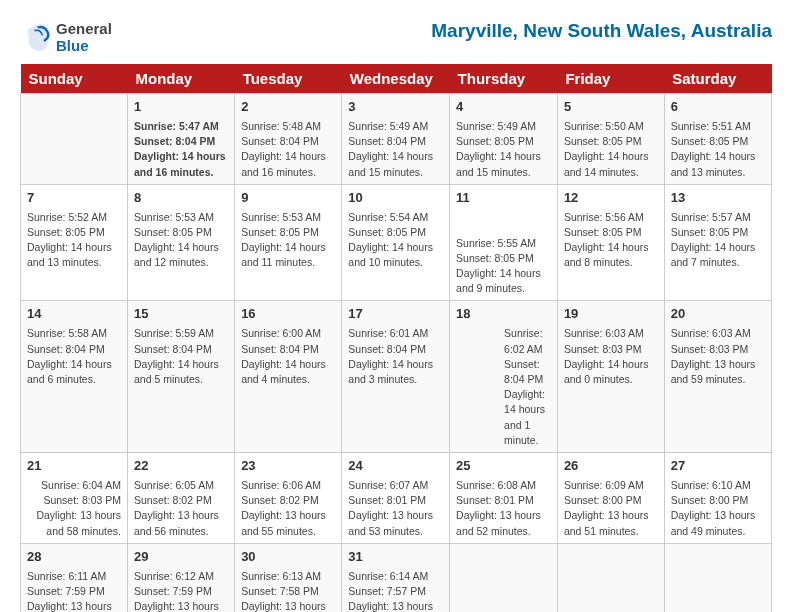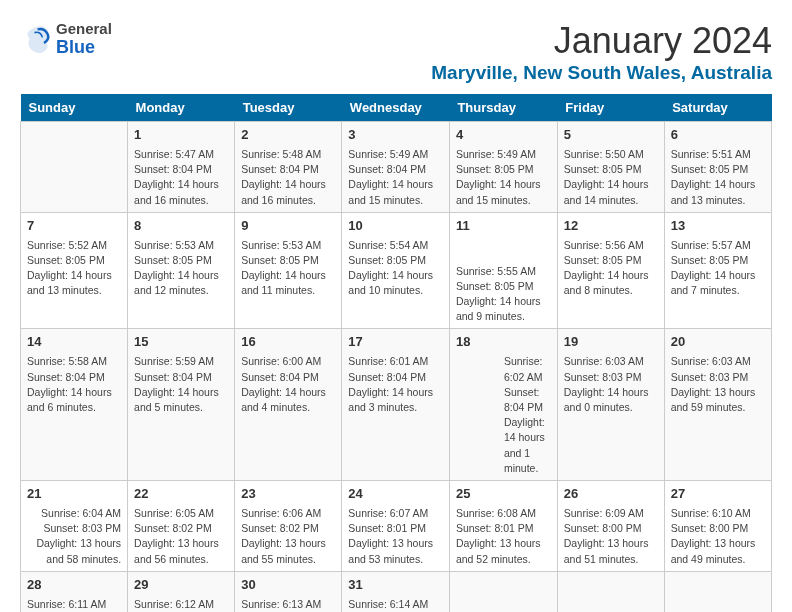--- a/index.html
+++ b/index.html
@@ -37,25 +37,25 @@
       font-size: 19px;
       color: #0369a1;
       font-weight: bold;
     }
     table {
       width: 100%;
       border-collapse: collapse;
       font-size: 11px;
     }
     thead tr th {
-      background-color: #0369a1;
+      background-color: #b91c1c;
       color: #fff;
       padding: 6px 8px;
       text-align: left;
-      font-size: 13px;
+      font-size: 15px;
       font-weight: bold;
     }
     tbody tr td {
       border: 1px solid #ccc;
       vertical-align: top;
       padding: 4px 6px;
       width: 108px;
       min-height: 80px;
       color: #333;
       line-height: 1.45;
@@ -82,25 +82,24 @@
 
 <div class="header">
   <div class="logo">
     <svg class="logo-icon" viewBox="0 0 40 40" xmlns="http://www.w3.org/2000/svg">
       <path d="M20 5 Q30 2 35 10 Q40 18 32 24 Q38 30 30 36 Q22 40 15 34 Q8 28 12 20 Q6 12 14 8 Z" fill="#1565C0" opacity="0.15"></path>
       <path d="M22 8 Q30 6 34 13 Q38 20 30 25" stroke="#1565C0" stroke-width="3" fill="none"></path>
       <path d="M18 12 Q26 10 28 18" stroke="#1565C0" stroke-width="2" fill="none"></path>
     </svg>
     <div>
       <div style="font-size:15px;font-weight:bold;color:#444;">General</div>
-      <div style="font-size:18px;font-weight:bold;color:#1565C0;">Blue</div>
+      <div style="font-size:15px;font-weight:bold;color:#1565C0;">Blue</div>
     </div>
   </div>
   <div class="title-block">
-    <div class="month-title">January 2024</div>
     <div class="location">Maryville, New South Wales, Australia</div>
   </div>
 </div>
 
 <table>
   <thead>
     <tr>
     <th>Sunday</th>
         <th>Monday</th>
         <th>Tuesday</th>
@@ -108,21 +107,21 @@
         <th>Thursday</th>
         <th>Friday</th>
         <th>Saturday</th>
       </tr>
   </thead>
   <tbody>
   <tr>
         <td></td>
         <td>
           <span class="day-num">1</span>
-          <div class="cell-content" style="white-space: pre-line;">Sunrise: 5:47 AM
+          <div class="cell-content" style="white-space: pre-line; font-weight: bold;">Sunrise: 5:47 AM
 Sunset: 8:04 PM
 Daylight: 14 hours
 and 16 minutes.</div>
         </td>
         <td>
           <span class="day-num">2</span>
           <div class="cell-content" style="white-space: pre-line;">Sunrise: 5:48 AM
 Sunset: 8:04 PM
 Daylight: 14 hours
 and 16 minutes.</div>

